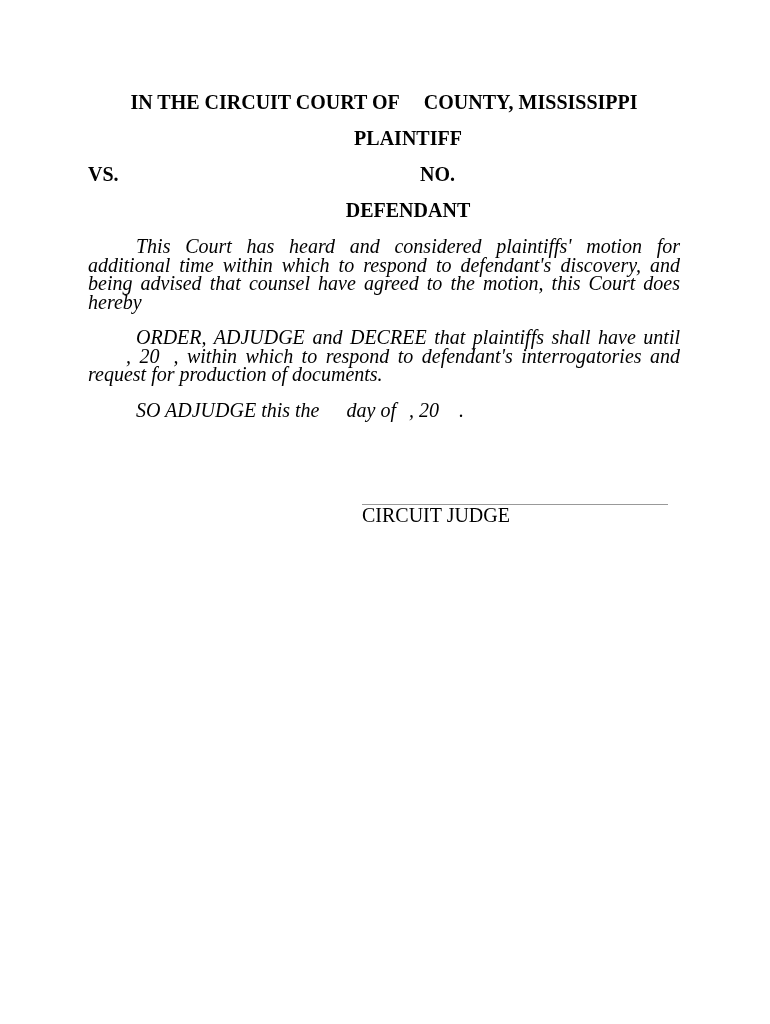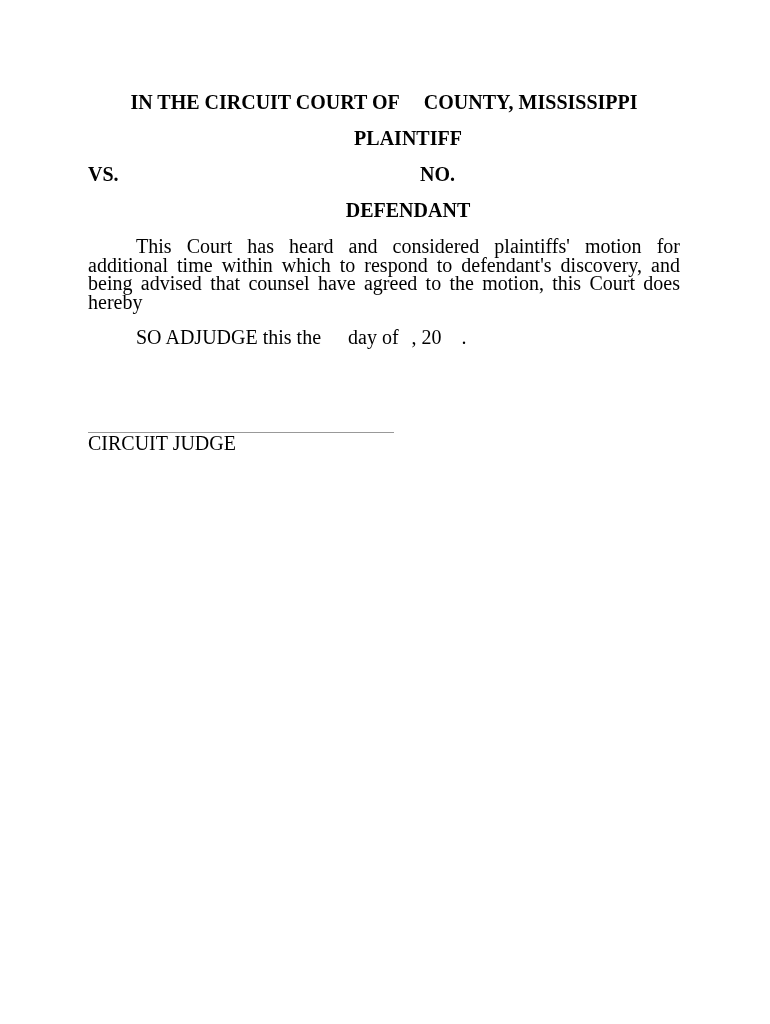--- a/index.html
+++ b/index.html
@@ -24,30 +24,32 @@
   }
   .center { text-align: center; }
   .indent1 { padding-left: 48px; text-align: center; }
   .vs-row { position: relative; }
   .no-label { position: absolute; left: 332px; top: 0; }
   .para {
     text-align: justify;
     text-indent: 48px;
     line-height: 18.5px;
     margin: 0 0 17px 0;
+    font-style: italic;
   }
   .blank { display: inline-block; height: 1px; vertical-align: baseline; }
   .w-county { width: 24px; }
   .w-a { width: 38px; }
   .w-b { width: 14px; }
   .w-c { width: 27px; }
   .w-d { width: 13px; }
   .w-e { width: 20px; }
   .signature {
     margin-top: 85px;
+    margin-left: 274px;
     width: 306px;
   }
   .sig-line {
     border-top: 1px solid #999999;
     height: 0;
     width: 100%;
   }
   .sig-label {
     line-height: 19px;
     padding-top: 1px;
@@ -63,20 +65,21 @@
 
     <div class="heading indent1">PLAINTIFF</div>
 
     <div class="heading vs-row"><span>VS.</span><span class="no-label">NO.</span></div>
 
     <div class="heading indent1">DEFENDANT</div>
 
 
     <p class="para">This Court has heard and considered plaintiffs' motion for additional time within which to respond to defendant's discovery, and being advised that counsel have agreed to the motion, this Court does hereby</p>
 
+    <p class="para"><span>ORDER, ADJUDGE and DECREE that plaintiffs shall have until</span><span class="blank w-a"></span><span>, 20</span><span class="blank w-b"></span><span>, within which to respond to defendant's interrogatories and request for production of documents.</span></p>
 
     <p class="para"><span>SO ADJUDGE this the</span><span class="blank w-c"></span><span>day of</span><span class="blank w-d"></span><span>, 20</span><span class="blank w-e"></span><span>.</span></p>
 
     <div class="signature">
       <div class="sig-line"></div>
       <div class="sig-label">CIRCUIT JUDGE</div>
     </div>
 
   </div>
 </div>

